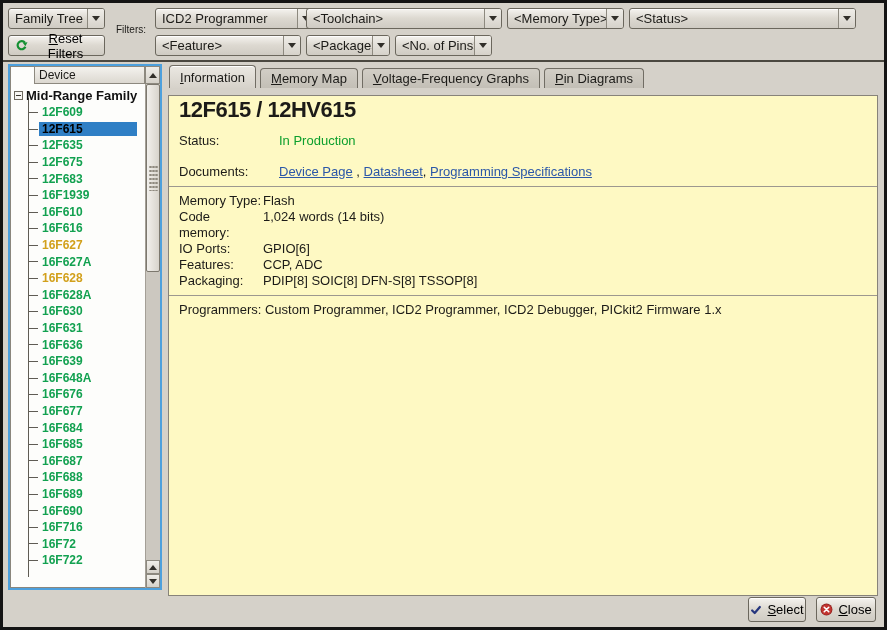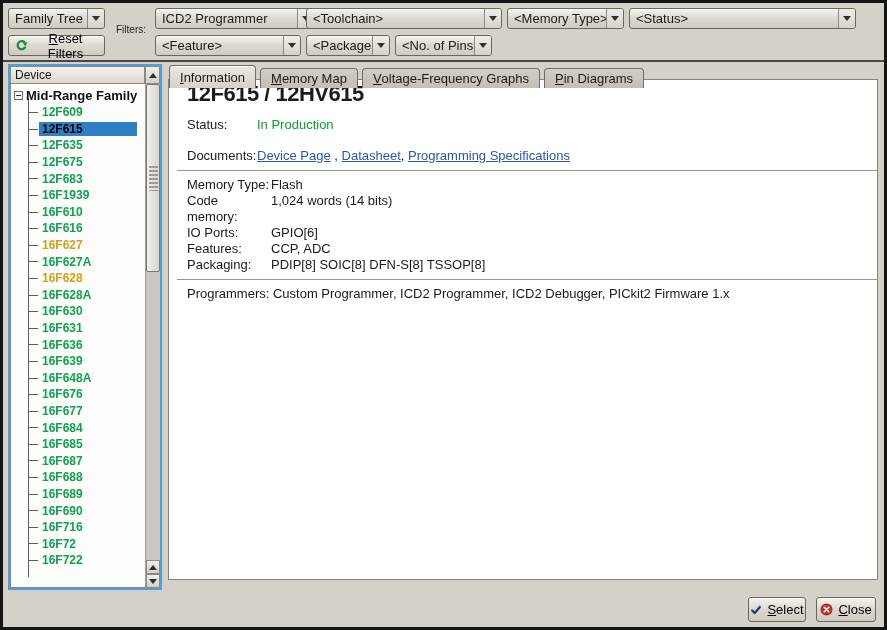--- a/index.html
+++ b/index.html
@@ -31,21 +31,21 @@
 
   
   .tree-panel{
     position:absolute;left:8px;top:64px;width:154px;height:526px;
     background:#fdfdfb;border:2px solid var(--panel-focus-blue,#4da0dd);
     box-shadow:inset 0 0 0 1px #8a867c;display:flex;flex-direction:column;
   }
   .tree-head{display:flex;height:18px;flex:0 0 18px;}
   .tree-head-btn{
     flex:1;background:linear-gradient(#f4f2ee,#dcd8d0);border:1px solid #8d897f;
-    font-size:12px;padding:1px 0 0 4px;white-space:nowrap;overflow:hidden;
+    font-size:12px;padding:1px 0 0 4px;white-space:nowrap;overflow:hidden;margin-left:24px;
   }
   .sb-btn{
     width:15px;background:linear-gradient(#f0eee9,#d5d1c9);
     border:1px solid #8d897f;display:flex;align-items:center;justify-content:center;
   }
   .tree-body{flex:1;display:flex;min-height:0;}
   .tree-content{flex:1;position:relative;overflow:hidden;font-size:12px;font-weight:bold;}
   .tree-vline{position:absolute;left:18px;top:14px;width:1px;height:479px;background:#5f5c54;}
   .tree-root{position:absolute;left:0;top:3px;height:17px;display:flex;align-items:center;font-size:13px;color:#111;}
   .expander{width:9px;height:9px;border:1px solid #6d695f;background:#f7f6f3;margin:0 3px 0 4px;position:relative;flex:0 0 9px;}
@@ -69,27 +69,27 @@
 
   
   .tabs{position:absolute;left:169px;top:65px;height:23px;display:flex;gap:4px;align-items:flex-end;z-index:5;}
   .tab{
     height:20px;padding:0 10px;font-size:13px;display:flex;align-items:center;
     background:linear-gradient(#d2cec6,#c3bfb6);border:1px solid #716d64;border-bottom:none;
     border-radius:4px 4px 0 0;cursor:default;white-space:nowrap;
   }
   .tab.active{height:23px;background:linear-gradient(#ebe8e2,#d6d2ca);box-shadow:inset 0 1px 0 #fff;}
   .content-panel{
-    position:absolute;left:168px;top:79px;width:710px;height:501px;
-    background:#ffffff;border:1px solid #87837a;z-index:1;
-    font-size:13px;line-height:16px;padding:5px 0 0 8px;
+    position:absolute;left:168px;top:95px;width:710px;height:501px;
+    background:#fef9c3;border:1px solid #87837a;z-index:1;
+    font-size:13px;line-height:16px;padding:5px 0 0 0;
   }
   .cpad{padding:0 10px;}
   .device-title{font-size:22px;font-weight:bold;letter-spacing:-0.5px;margin:1px 0 5px 0;}
-  .info-row{display:flex;margin:15px 0 0 0;}
+  .info-row{display:flex;margin:15px 0 0 0;gap:30px;}
   .info-label{flex:0 0 70px;}
   .spec-row{display:flex;}
   .spec-label{flex:0 0 84px;}
   .doc-link{color:var(--link-blue,#2b57a8);text-decoration:underline;cursor:pointer;}
   .status-val{color:var(--status-green,#0c9f2d);}
   .hr{border-top:1px solid #9d988f;margin:6px 0;}
   .programmers{margin-top:2px;}
 
   
   .footer-btn{position:absolute;top:597px;height:25px;font-size:13px;}

